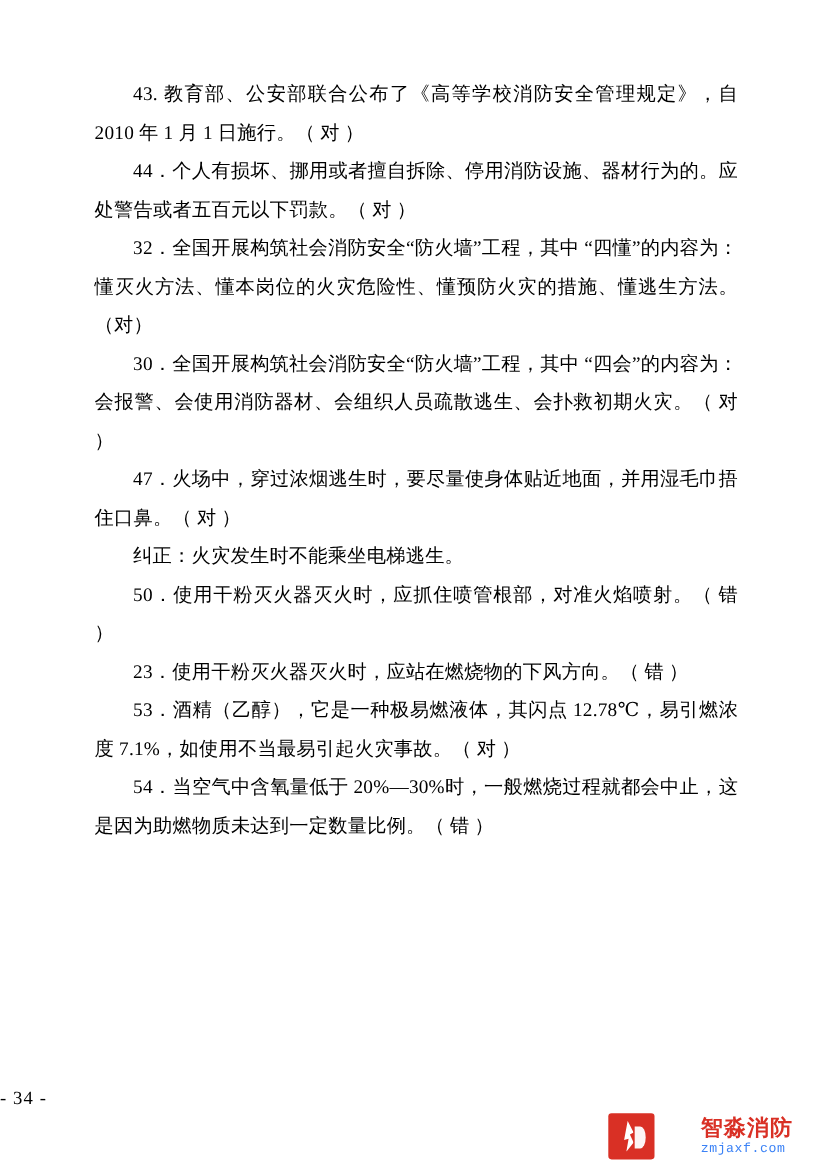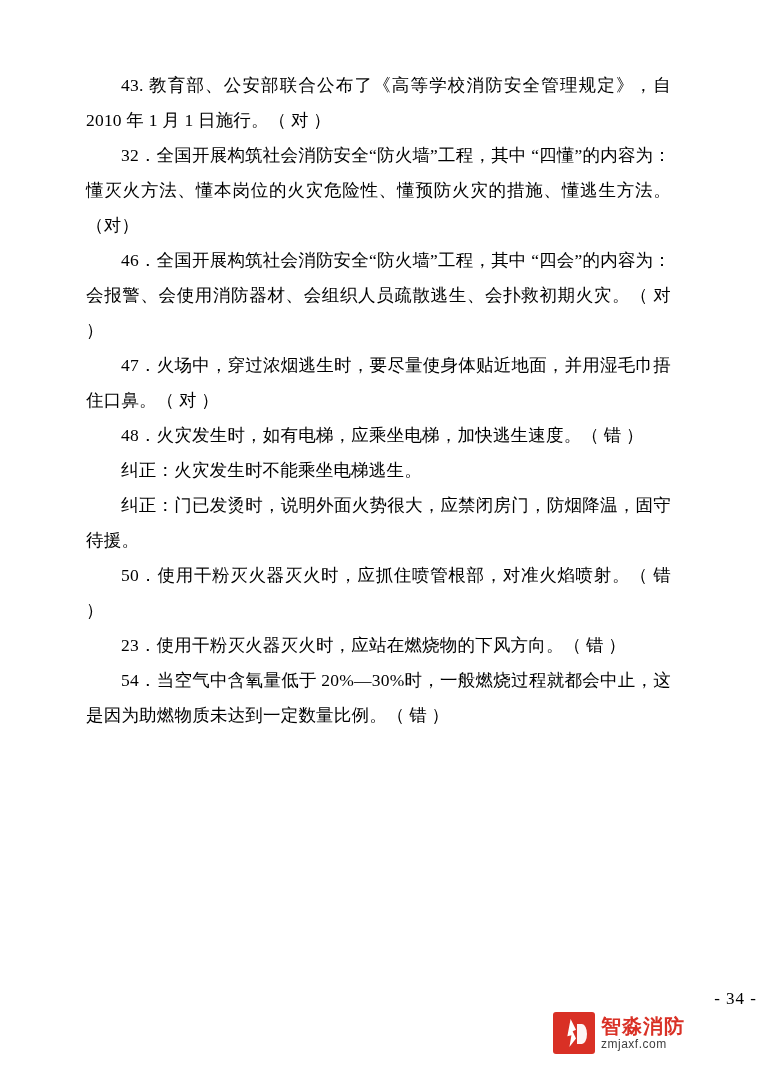--- a/index.html
+++ b/index.html
@@ -35,21 +35,21 @@
   }
   .hang {
     text-indent: 2em;
     font-weight: normal;
   }
   .page-number {
     position: absolute;
     left: 0;
     right: 0;
     bottom: 56px;
-    text-align: right;
+    text-align: left;
     font-size: 17px;
     letter-spacing: 1px;
   }
   .watermark {
     position: absolute;
     right: 14px;
     bottom: 6px;
     width: 190px;
     height: 52px;
     display: flex;
@@ -83,50 +83,51 @@
     height: 20px;
     background: #ffffff;
     border-radius: 0 50% 50% 0 / 0 50% 50% 0;
     opacity: 0.95;
   }
   .wm-text {
     display: flex;
     flex-direction: column;
     justify-content: center;
     line-height: 1.15;
+    margin-left: 36px;
   }
   .wm-title {
     font-family: "Liberation Sans", sans-serif;
     font-size: 20px;
     font-weight: bold;
     color: #d93025;
     letter-spacing: 1px;
   }
   .wm-url {
-    font-family: Liberation Sans, sans-serif;
+    font-family: Liberation Mono, monospace;
     font-size: 12px;
-    color: #404040;
+    color: #3b82f6;
     letter-spacing: 0.5px;
   }
 </style>
 </head>
 <body>
 
 <div class="page">
 
   <div class="body-text">
     <p class="para indent">43. 教育部、公安部联合公布了《高等学校消防安全管理规定》，自 2010 年 1 月 1 日施行。（ 对 ）</p>
+    <p class="para indent">44．个人有损坏、挪用或者擅自拆除、停用消防设施、器材行为的。应处警告或者五百元以下罚款。（ 对 ）</p>
     <p class="para indent">32．全国开展构筑社会消防安全“防火墙”工程，其中 “四懂”的内容为：懂灭火方法、懂本岗位的火灾危险性、懂预防火灾的措施、懂逃生方法。（对）</p>
-    <p class="para indent">46．全国开展构筑社会消防安全“防火墙”工程，其中 “四会”的内容为：会报警、会使用消防器材、会组织人员疏散逃生、会扑救初期火灾。（ 对 ）</p>
+    <p class="para indent">30．全国开展构筑社会消防安全“防火墙”工程，其中 “四会”的内容为：会报警、会使用消防器材、会组织人员疏散逃生、会扑救初期火灾。（ 对 ）</p>
     <p class="para indent">47．火场中，穿过浓烟逃生时，要尽量使身体贴近地面，并用湿毛巾捂住口鼻。（ 对 ）</p>
-    <p class="para indent">48．火灾发生时，如有电梯，应乘坐电梯，加快逃生速度。（ 错 ）</p>
     <p class="para hang">纠正：火灾发生时不能乘坐电梯逃生。</p>
-    <p class="para hang">纠正：门已发烫时，说明外面火势很大，应禁闭房门，防烟降温，固守待援。</p>
     <p class="para indent">50．使用干粉灭火器灭火时，应抓住喷管根部，对准火焰喷射。（ 错 ）</p>
     <p class="para indent">23．使用干粉灭火器灭火时，应站在燃烧物的下风方向。（ 错 ）</p>
+    <p class="para indent">53．酒精（乙醇），它是一种极易燃液体，其闪点 12.78℃，易引燃浓度 7.1%，如使用不当最易引起火灾事故。（ 对 ）</p>
     <p class="para indent">54．当空气中含氧量低于 20%—30%时，一般燃烧过程就都会中止，这是因为助燃物质未达到一定数量比例。（ 错 ）</p>
   </div>
 
   <div class="page-number">- 34 -</div>
 
   <div class="watermark">
     <div class="wm-badge"></div>
     <div class="wm-text">
       <div class="wm-title">智淼消防</div>
       <div class="wm-url">zmjaxf.com</div>

